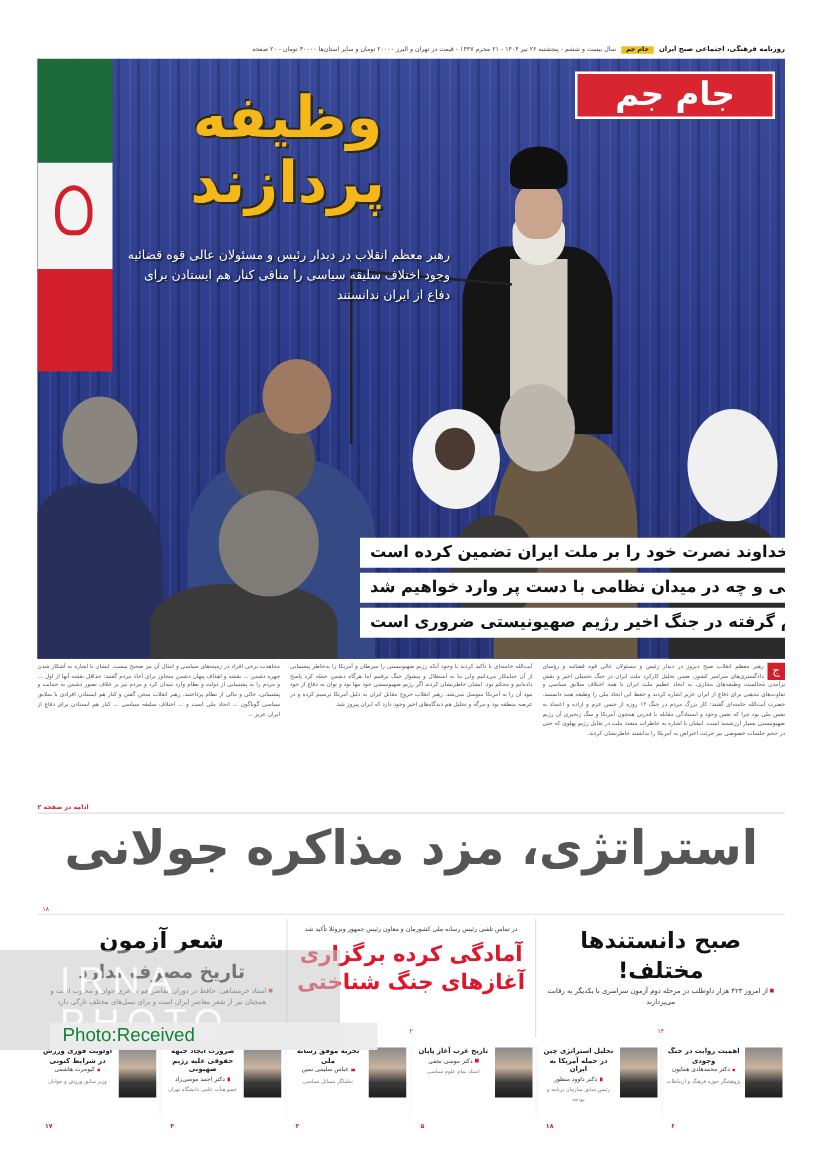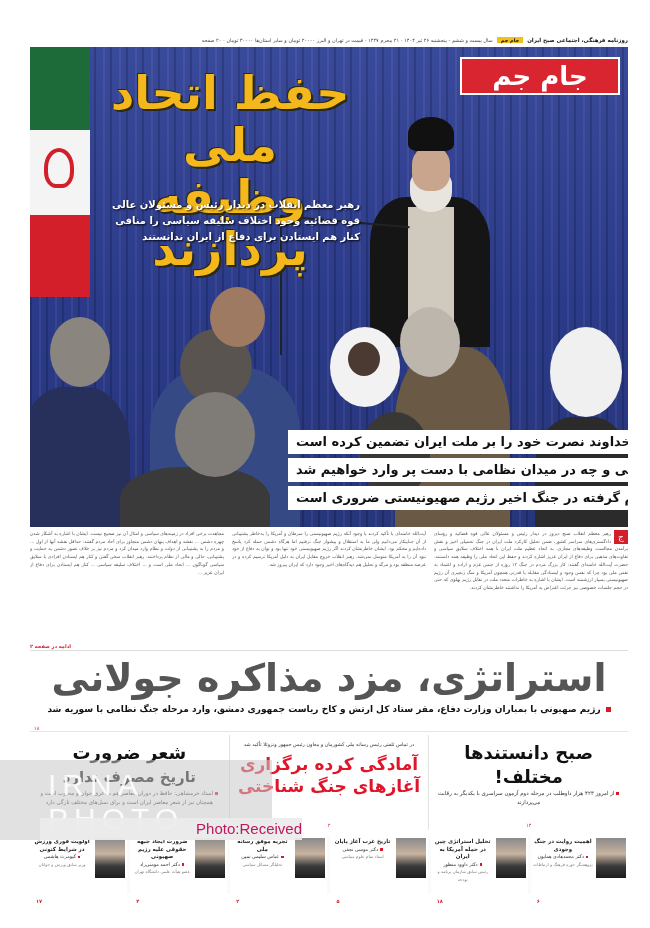--- a/index.html
+++ b/index.html
@@ -21,21 +21,21 @@
   }
   .flag { position: absolute; left: 0; top: 0; width: 60px; height: 250px; }
   .flag .g { height: 33%; background: #1e6b3a; }
   .flag .w { height: 34%; background: #f4f4f4; position: relative; }
   .flag .r { height: 33%; background: #d21f2a; }
   .flag .emblem { position: absolute; left: 14px; top: 18px; width: 30px; height: 40px; border: 4px solid #d21f2a; border-radius: 50% 50% 40% 40%; }
 
   .logo { position: absolute; right: 8px; top: 10px; width: 160px; height: 38px; background: #d8252f; border: 2px solid #fff; display: flex; align-items: center; justify-content: center; color: #fff; font-weight: bold; font-size: 26px; letter-spacing: -1px; font-family: "DejaVu Sans", sans-serif; }
 
   .headline { position: absolute; left: 60px; top: 20px; width: 280px; text-align: center; color: #f5b81c; font-weight: bold; font-size: 46px; line-height: 52px; text-shadow: 2px 2px 0 #2a2a10, -1px -1px 0 #2a2a10; }
-  .subhead { position: absolute; left: 70px; top: 150px; width: 260px; color: #fff; font-size: 10px; font-weight: bold; line-height: 16px; text-shadow: 1px 1px 2px #000; }
+  .subhead { position: absolute; left: 70px; top: 150px; width: 260px; color: #fff; font-size: 10px; font-weight: normal; line-height: 16px; text-shadow: 1px 1px 2px #000; }
 
   
   .leader { position: absolute; left: 340px; top: 70px; width: 120px; height: 230px; }
   .leader .turban { position: absolute; left: 38px; top: 0; width: 46px; height: 34px; background: #111; border-radius: 50% 50% 20% 20%; }
   .leader .face { position: absolute; left: 42px; top: 30px; width: 38px; height: 44px; background: #c9a58e; border-radius: 40%; }
   .leader .beard { position: absolute; left: 40px; top: 55px; width: 42px; height: 40px; background: #e8e4de; border-radius: 30% 30% 50% 50%; }
   .leader .robe { position: absolute; left: 0; top: 80px; width: 120px; height: 150px; background: #151515; border-radius: 30% 30% 0 0; }
   .leader .inner { position: absolute; left: 38px; top: 90px; width: 46px; height: 120px; background: #cfc9be; }
   .mic-stand { position: absolute; left: 250px; top: 168px; width: 2px; height: 140px; background: #222; }
   .mic-arm { position: absolute; left: 250px; top: 168px; width: 130px; height: 2px; background: #222; transform: rotate(5deg); transform-origin: left; }
@@ -68,21 +68,21 @@
   .box-title { font-weight: bold; font-size: 18px; line-height: 24px; color: #111; }
   .box-title.red { color: #e0152a; font-size: 17px; line-height: 22px; }
   .box-kicker { font-size: 5px; color: #333; margin-bottom: 6px; }
   .box-text { font-size: 5.5px; color: #333; line-height: 9px; }
   .box-text .sq { display: inline-block; width: 3px; height: 3px; background: #e0152a; margin-left: 2px; }
   .box-page { position: absolute; bottom: 2px; left: 0; right: 0; text-align: center; font-size: 5px; color: #d21f2a; }
 
   
   .watermark { position: absolute; left: 0; top: 760px; width: 272px; height: 80px; background: rgba(200,200,200,0.55); }
   .watermark .wm-text { position: absolute; left: 48px; top: 8px; font-size: 30px; color: rgba(255,255,255,0.85); letter-spacing: 6px; font-family: "Liberation Sans", sans-serif; direction: ltr; }
-  .credit { position: absolute; left: 40px; top: 818px; width: 262px; height: 22px; background: rgba(235,235,235,0.92); font-family: "Liberation Sans", sans-serif; font-size: 15px; color: #be185d; line-height: 22px; padding-left: 10px; direction: ltr; text-align: right; }
+  .credit { position: absolute; left: 40px; top: 818px; width: 262px; height: 22px; background: rgba(235,235,235,0.92); font-family: "Liberation Sans", sans-serif; font-size: 15px; color: #15803d; line-height: 22px; padding-left: 10px; direction: ltr; }
 
   
   .cards { position: absolute; top: 836px; right: 0; width: 598px; height: 58px; display: flex; gap: 3px; background: #fafafa; }
   .card { flex: 1; display: flex; position: relative; padding: 2px; gap: 3px; background: #fff; }
   .card .photo { width: 30px; height: 40px; background: linear-gradient(180deg, #8a8a8a 0%, #c9b3a0 40%, #3b3b3b 70%, #1d1d1d 100%); flex: none; }
   .card .info { flex: 1; text-align: center; font-size: 4.8px; line-height: 7.5px; color: #222; }
   .card .info .t { font-weight: bold; font-size: 5.5px; }
   .card .info .a { color: #333; }
   .card .info .a::before { content: ""; display: inline-block; width: 2.5px; height: 2.5px; background: #e0152a; margin-left: 2px; }
   .card .info .r { color: #777; font-size: 4.2px; }
@@ -129,21 +129,20 @@
     <div class="aud" style="left:318px;top:295px;width:32px;height:34px;background:#4a3a32;"></div>
     <div class="body-shape" style="left:365px;top:300px;width:115px;height:190px;background:#6a5a45;"></div>
     <div class="aud" style="left:370px;top:260px;width:60px;height:70px;background:#bdb6ad;"></div>
     <div class="aud" style="left:330px;top:365px;width:70px;height:85px;background:#3a3835;"></div>
     <div class="aud" style="left:520px;top:280px;width:72px;height:90px;background:#f0f0f0;"></div>
     <div class="body-shape" style="left:505px;top:370px;width:95px;height:120px;background:#2b2b2b;"></div>
 
     <div class="logo">جام جم</div>
 
     <div class="headline">
-      <div>حفظ اتحاد ملی</div>
       <div>وظیفه پردازند</div>
     </div>
     <div class="subhead">رهبر معظم انقلاب در دیدار رئیس و مسئولان عالی قوه قضائیه وجود اختلاف سلیقه سیاسی را منافی کنار هم ایستادن برای دفاع از ایران ندانستند</div>
 
     <div class="bullets">
       <div class="bullet">
           <span>خداوند نصرت خود را بر ملت ایران تضمین کرده است</span>
         </div>
       <div class="bullet">
           <span>چه در میدان دیپلماسی و چه در میدان نظامی با دست پر وارد خواهیم شد</span>
@@ -156,42 +155,38 @@
 
   <div class="columns">
     <div class="col"><span class="lead-icon">ج</span><span>رهبر معظم انقلاب صبح دیروز در دیدار رئیس و مسئولان عالی قوه قضائیه و رؤسای دادگستری‌های سراسر کشور، ضمن تحلیل کارکرد ملت ایران در جنگ تحمیلی اخیر و نقش برآمدن مجالست وظیفه‌های مجازی، به اتحاد عظیم ملت ایران با همه اختلاف سلایق سیاسی و تفاوت‌های مذهبی برای دفاع از ایران عزیز اشاره کردند و حفظ این اتحاد ملی را وظیفه همه دانستند. حضرت آیت‌الله خامنه‌ای گفتند: کار بزرگ مردم در جنگ ۱۲ روزه از جنس عزم و اراده و اعتماد به نفس ملی بود چرا که نفس وجود و ایستادگی مقابله با قدرتی همچون آمریکا و سگ زنجیری آن رژیم صهیونیستی بسیار ارزشمند است. ایشان با اشاره به خاطرات متعدد ملت در تقابل رژیم پهلوی که حتی در حجم جلسات خصوصی نیز جرئت اعتراض به آمریکا را نداشتند خاطرنشان کردند.</span></div>
     <div class="col">آیت‌الله خامنه‌ای با تأکید کردند با وجود آنکه رژیم صهیونیستی را سرطان و آمریکا را به‌خاطر پشتیبانی از آن جنایتکار می‌دانیم ولی ما به استقلال و پیشواز جنگ نرفتیم اما هرگاه دشمن حمله کرد پاسخ داده‌ایم و محکم بود. ایشان خاطرنشان کردند اگر رژیم صهیونیستی خود تنها بود و توان به دفاع از خود نبود آن را به آمریکا متوسل نمی‌شد. رهبر انقلاب خروج مقابل ایران به دلیل آمریکا ترسیم کرده و در عرصه منطقه بود و مرگه و تحلیل هم دیدگاه‌های اخیر وجود دارد که ایران پیروز شد.</div>
     <div class="col">مجاهدت برخی افراد در زمینه‌های سیاسی و امثال آن نیز صحیح نیست. ایشان با اشاره به آشکار شدن چهره دشمن ... نقشه و اهداف پنهان دشمن متجاوز برای آحاد مردم گفتند: حداقل نقشه آنها از اول ... و مردم را به پشتیبانی از دولت و نظام وارد میدان کرد و مردم نیز بر خلاف تصور دشمن به حمایت و پشتیبانی، حالی و مالی از نظام پرداختند. رهبر انقلاب سخن گفتن و کنار هم ایستادن افرادی با سلایق سیاسی گوناگون ... اتحاد ملی است و ... اختلاف سلیقه سیاسی ... کنار هم ایستادن برای دفاع از ایران عزیز ...</div>
   </div>
   <div class="cont-link">ادامه در صفحه ۲</div>
   <div class="rule"></div>
 
   <div class="headline2">استراتژی، مزد مذاکره جولانی</div>
-  <div class="sub2">
-    <span class="sq"></span>
-    <span>رژیم صهیونی با بمباران وزارت دفاع، مقر ستاد کل ارتش و کاخ ریاست جمهوری دمشق، وارد مرحله جنگ نظامی با سوریه شد</span>
-  </div>
   <div class="pg-top">۱۸</div>
   <div class="rule2"></div>
 
   <div class="boxes">
     <div class="box">
       <div class="box-title">صبح دانستند‌ها</div>
       <div class="box-title">مختلف!</div>
       <div class="box-text"><span class="sq"></span><span>از امروز ۴۲۳ هزار داوطلب در مرحله دوم آزمون سراسری با یکدیگر به رقابت می‌پردازند</span></div>
       <div class="box-page">۱۴</div>
     </div>
     <div class="box">
       <div class="box-kicker">در تماس تلفنی رئیس رسانه ملی کشورمان و معاون رئیس جمهور ونزوئلا تأکید شد</div>
       <div class="box-title red">آمادگی کرده برگزاری</div>
       <div class="box-title red">آغاز‌های جنگ شناختی</div>
       <div class="box-page">۲</div>
     </div>
     <div class="box">
-      <div class="box-title">شعر ضرورت</div>
+      <div class="box-title">شعر آزمون</div>
       <div class="box-title" style="font-size:15px">تاریخ مصرف ندارد</div>
       <div class="box-text"><span class="sq"></span><span>استاد خرمشاهی: حافظ در دوران معاصر هم شاعری جوان و محبوب است و همچنان نیز از شعر معاصر ایران است و برای نسل‌های مختلف تازگی دارد</span></div>
       <div class="box-page">۱۶</div>
     </div>
   </div>
 
   <div class="cards">
     <div class="card">
       <div class="photo"></div>
       <div class="info">

